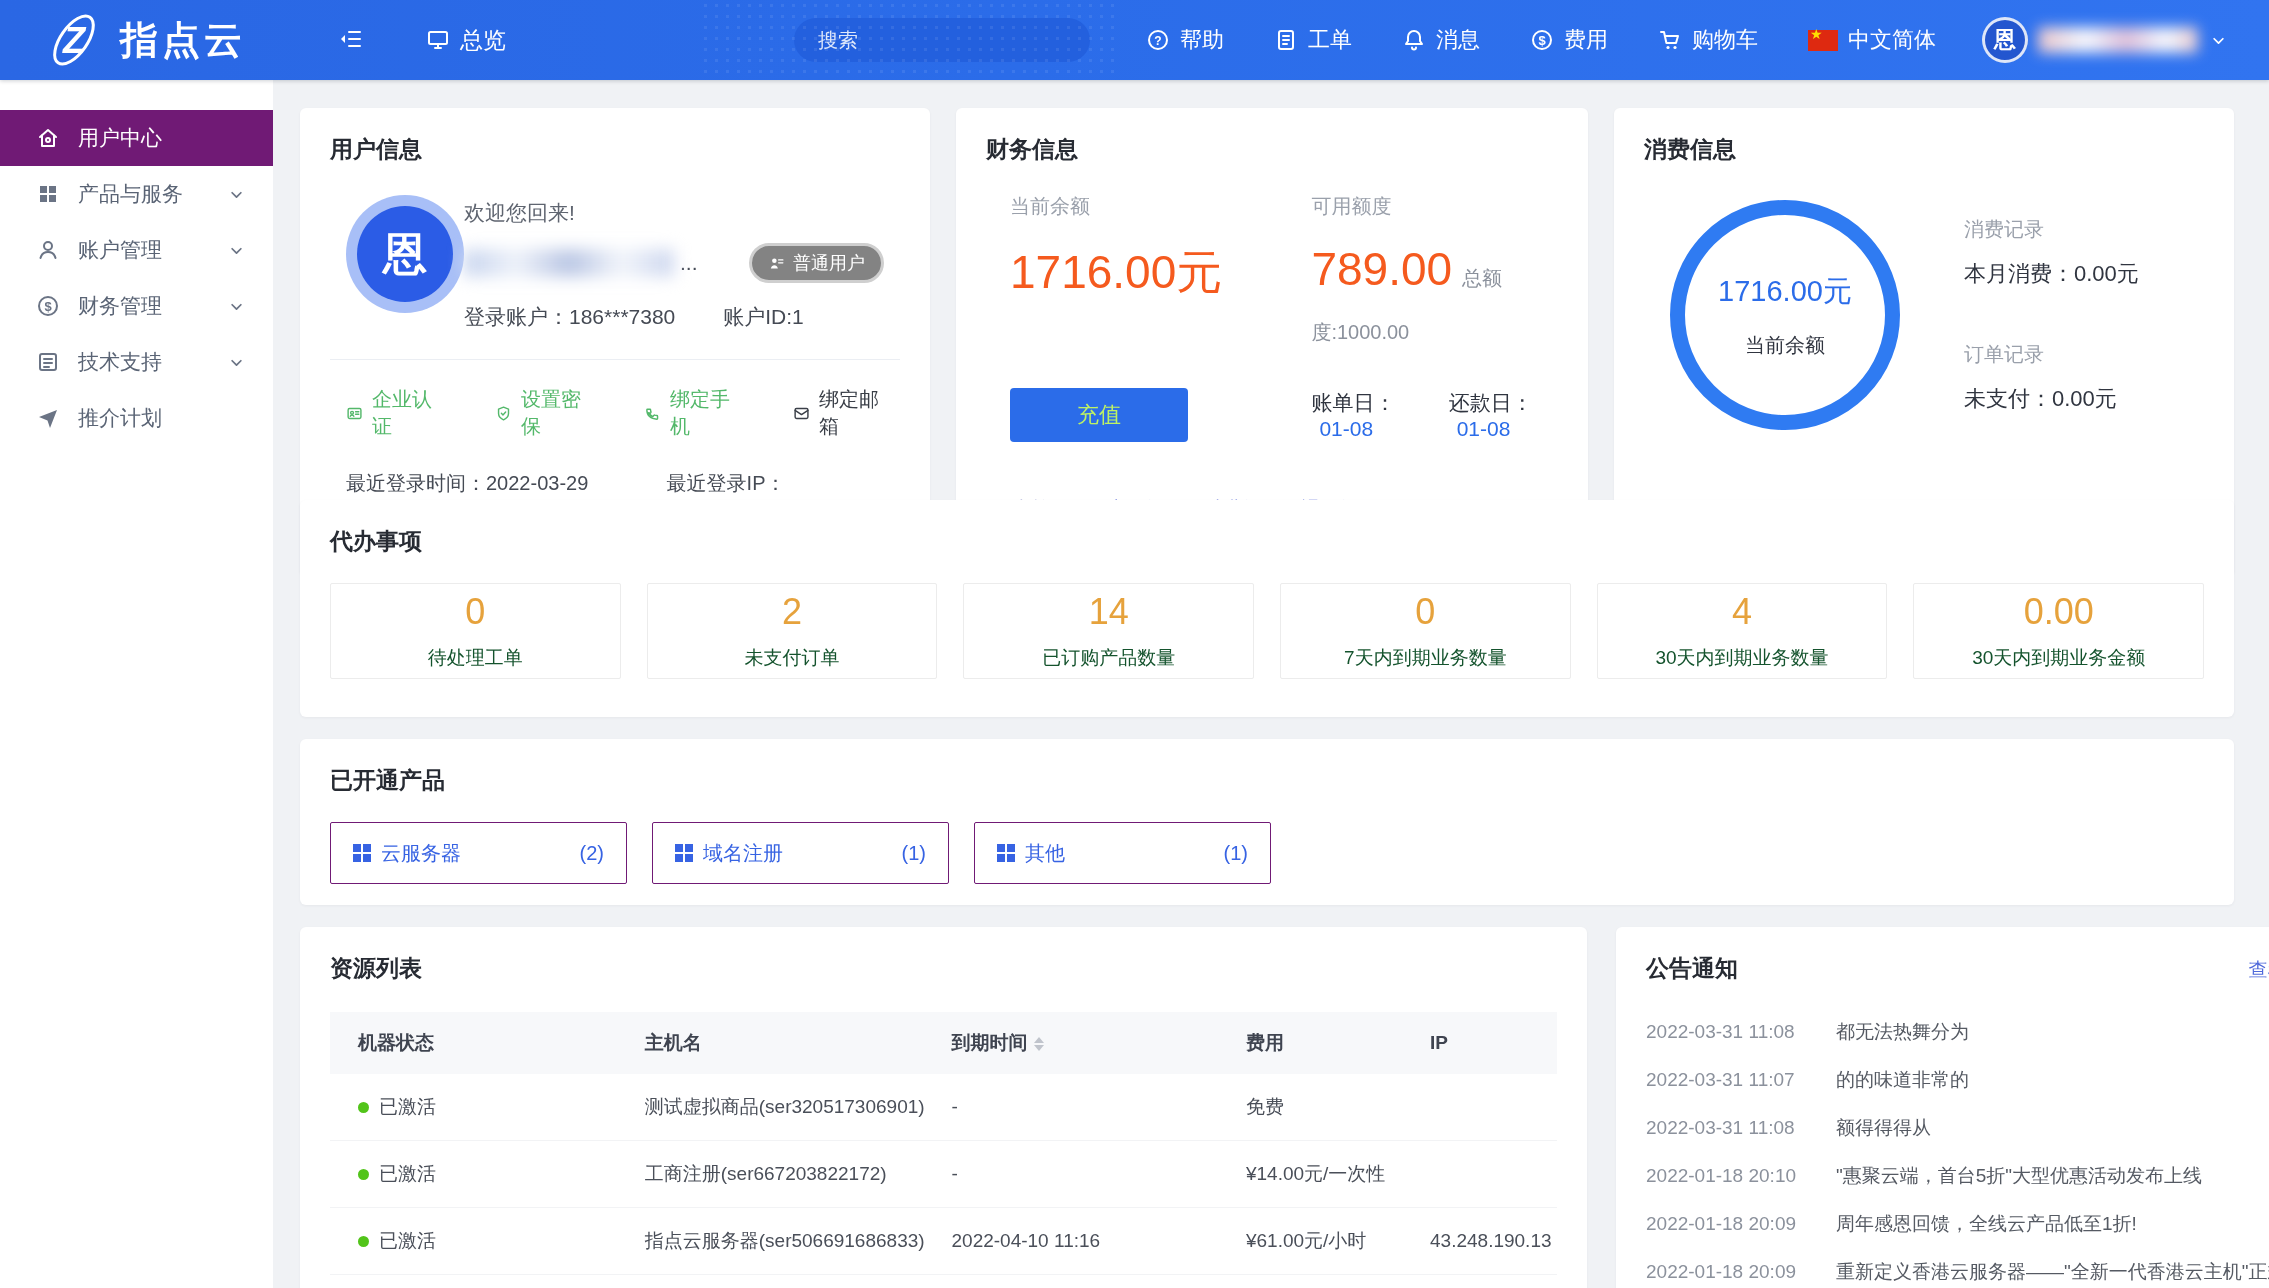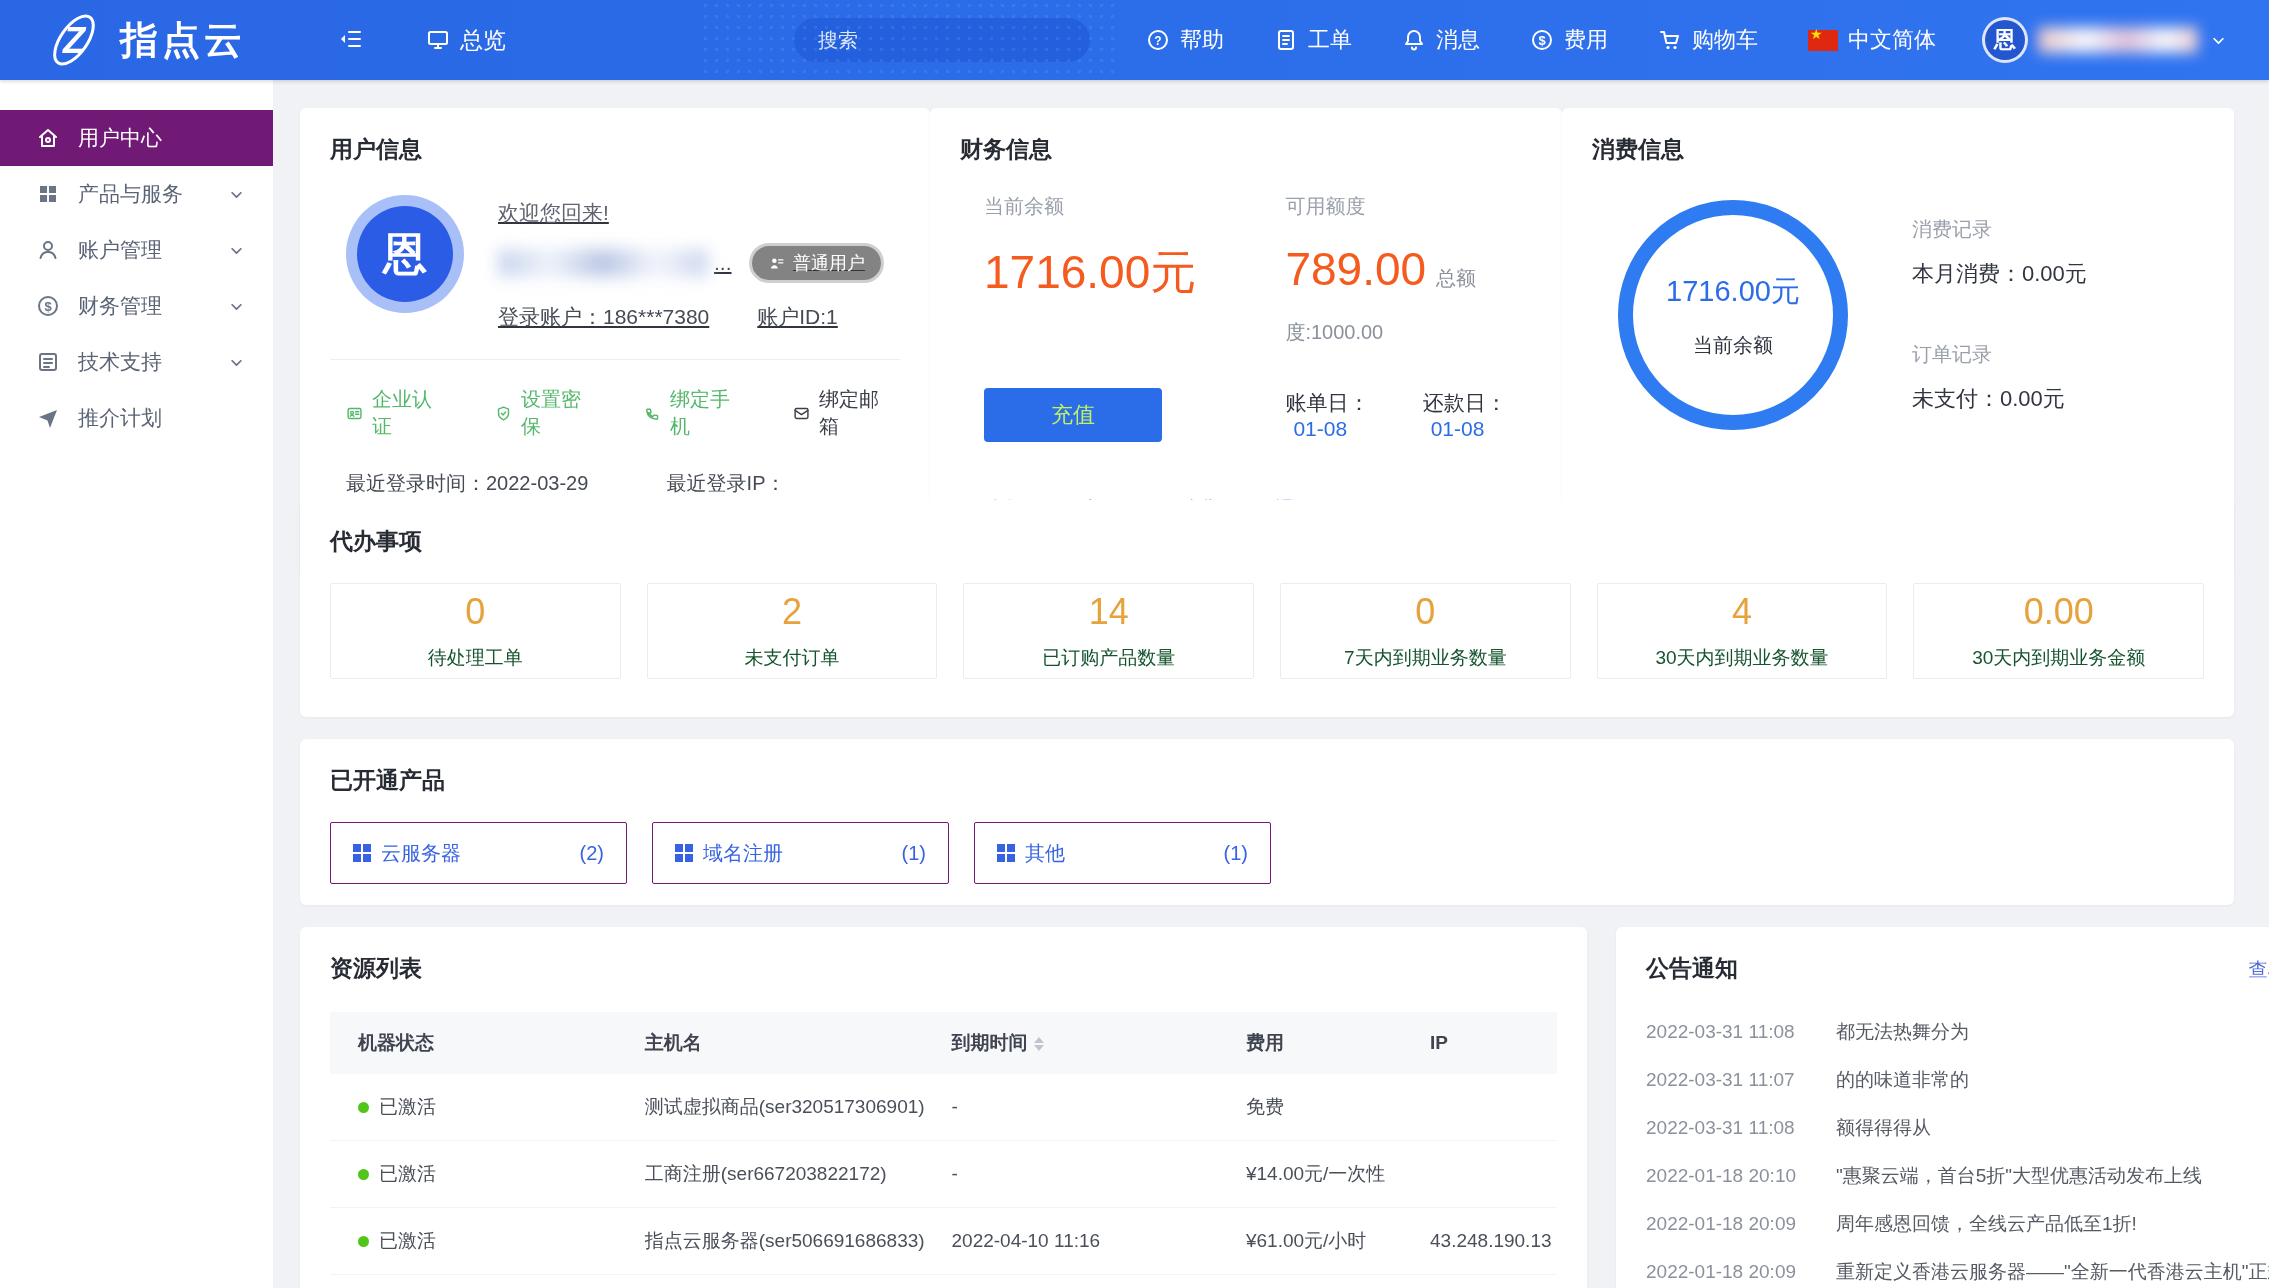--- a/index.html
+++ b/index.html
@@ -43,29 +43,29 @@
   .side-item.active .ic { color:#fff; }
   .side-item .ic { color:#6b7485; }
   .side-item { margin-bottom:0; }
   .side-item + .side-item { margin-top:0; }
 
   .content { flex:1; padding:28px 35px 0 27px; display:flex; flex-direction:column; gap:22px; overflow:hidden; }
 
   .card { background:#fff; border-radius:6px; padding:26px 30px; box-shadow:0 1px 3px rgba(31,45,61,.05); }
   .card-title { font-size:23px; font-weight:bold; color:#272b33; }
 
-  .row1 { display:grid; grid-template-columns:630px 632px 1fr; height:370px; }
+  .row1 { display:grid; grid-template-columns:630px 632px 1fr; gap:26px; height:370px; }
   .row4 { display:grid; grid-template-columns:1287px 1fr; gap:29px; height:520px; flex-shrink:0; }
 
   
   .user-main { display:flex; margin-top:30px; padding:0 16px; }
   .avatar-big { width:118px; height:118px; border-radius:50%; background:#a8bff7; display:flex; align-items:center; justify-content:center; flex-shrink:0; }
   .avatar-big .inner { width:96px; height:96px; border-radius:50%; background:#2b5ce6; color:#fff;
     display:flex; align-items:center; justify-content:center; font-size:44px; font-weight:bold; }
-  .user-info { flex:1; margin-left:34px; padding-top:4px;text-decoration:underline; }
+  .user-info { flex:1; padding-top:4px; }
   .welcome { font-size:21px; color:#5f6570; }
   .name-row { display:flex; align-items:center; margin-top:16px; }
   .name-blur { width:210px; height:28px; border-radius:4px; filter:blur(8px);
     background:linear-gradient(90deg,#c7d4ee,#eef2fa 25%,#b9c6e4 50%,#f2f5fb 75%,#ccd6ee); }
   .name-suffix { font-size:21px; color:#444a55; margin-left:6px; }
   .type-badge { margin-left:auto; background:#838383; border:3px solid #cfcfcf; color:#fff; border-radius:999px;
     padding:5px 16px; font-size:18px; display:flex; align-items:center; gap:8px; }
   .acct-row { margin-top:20px; font-size:21px; color:#454a54; display:flex; gap:48px; }
   .user-divider { border:none; border-top:1px solid #ebeef3; margin:28px 0 26px; }
   .verify-row { display:flex; gap:58px; padding:0 16px; }

